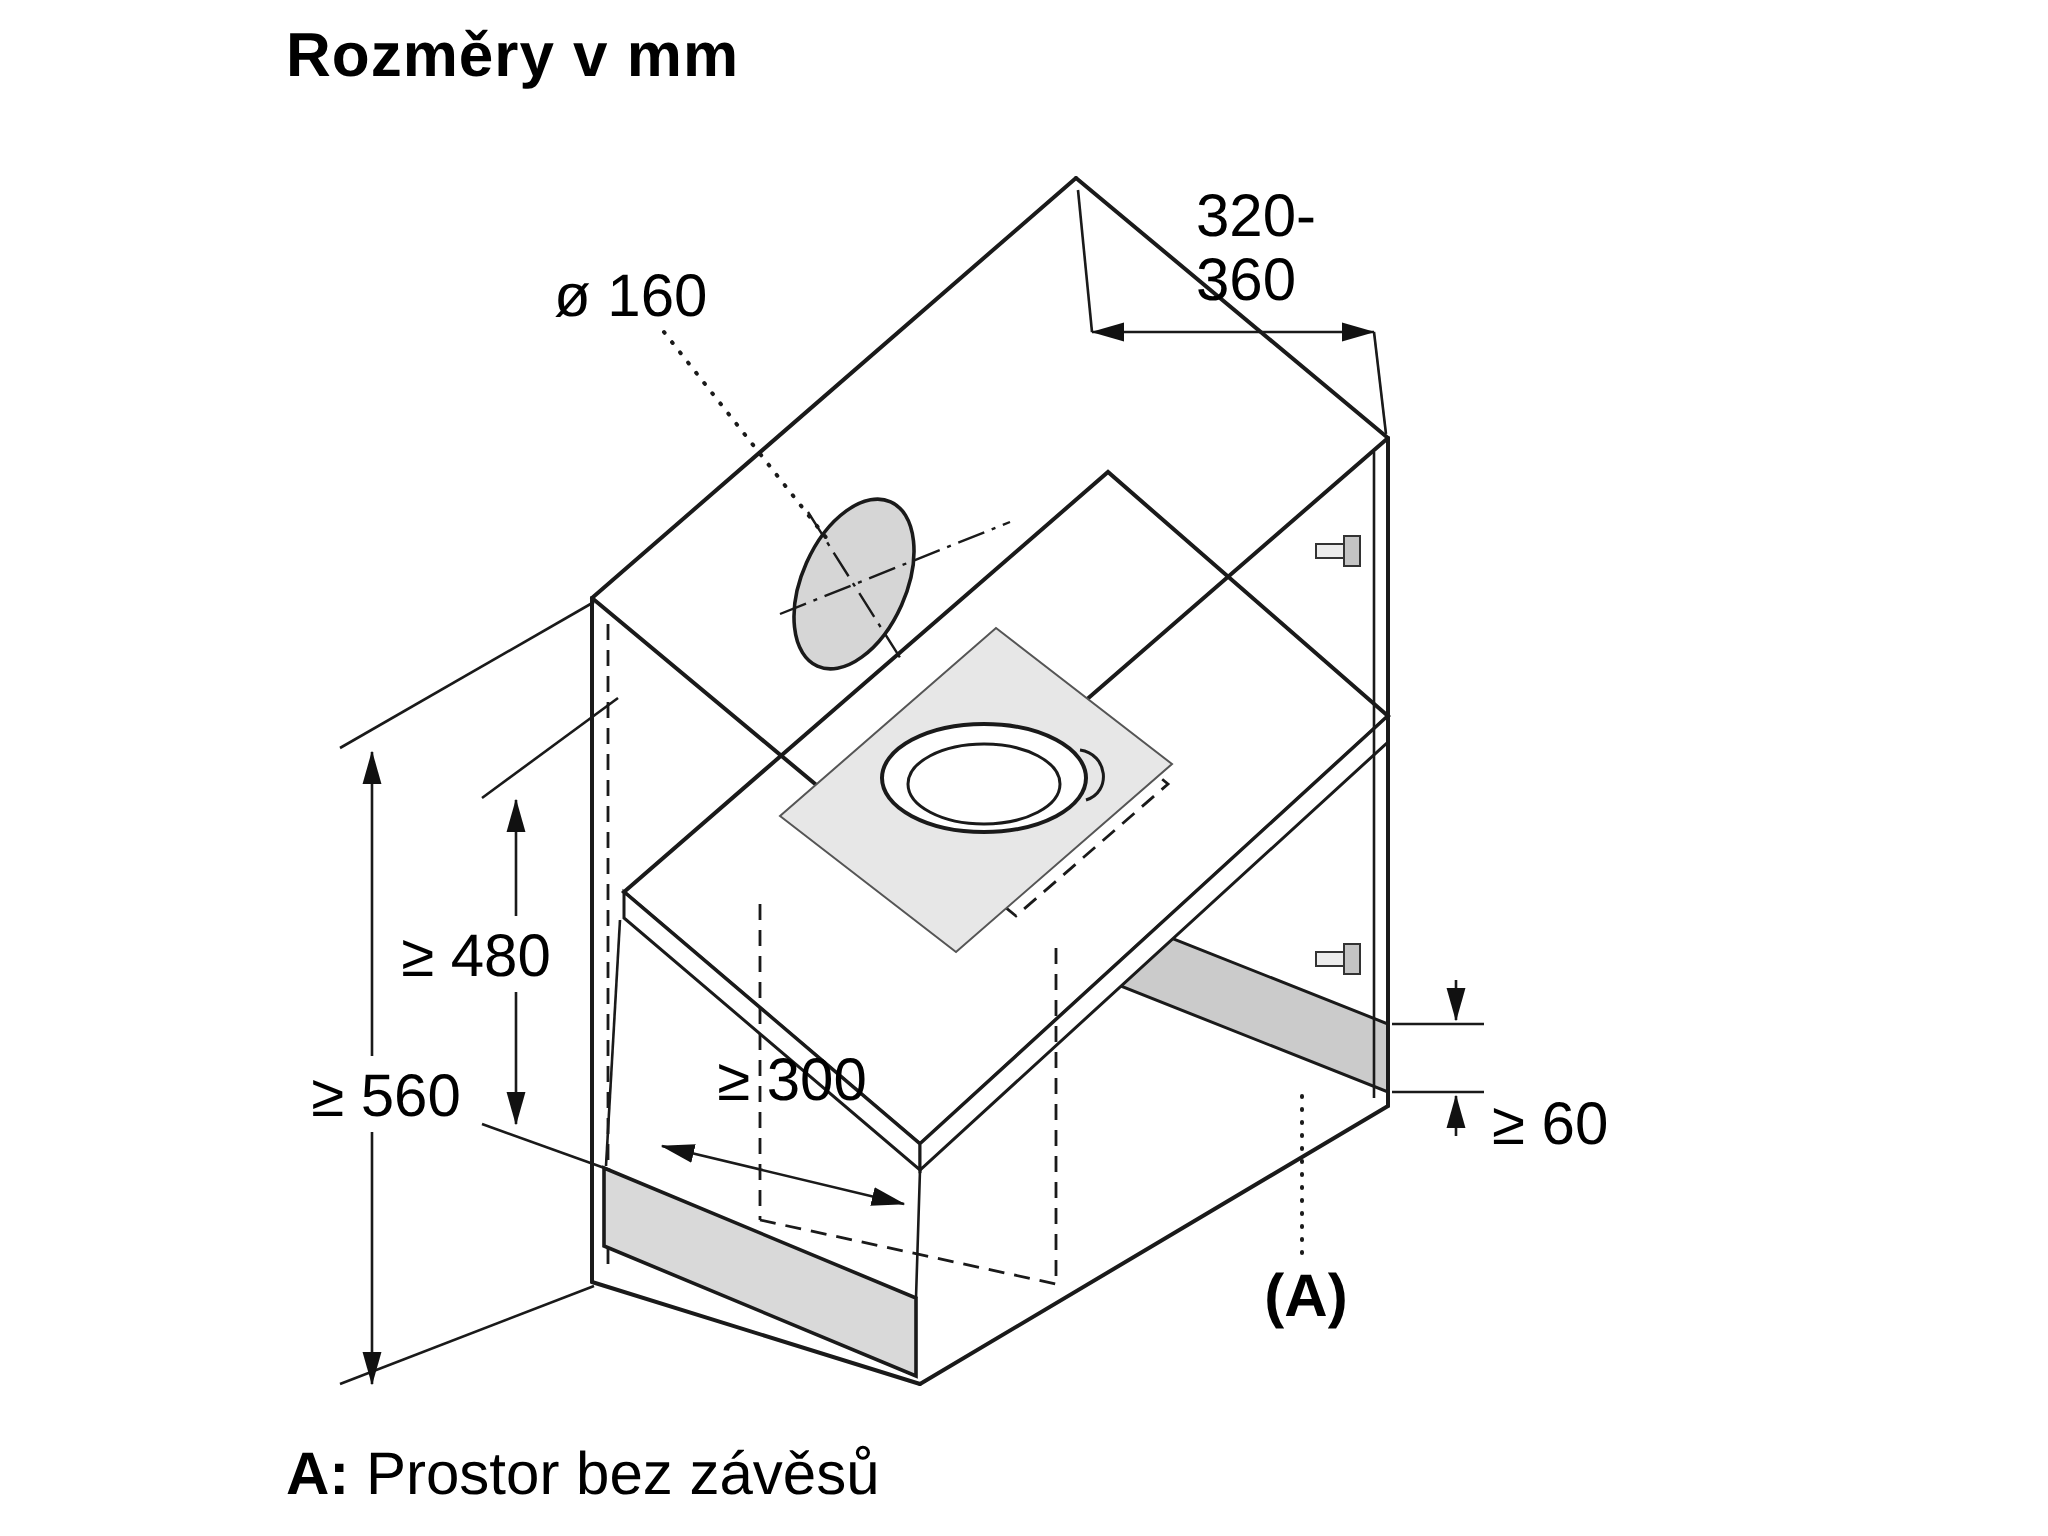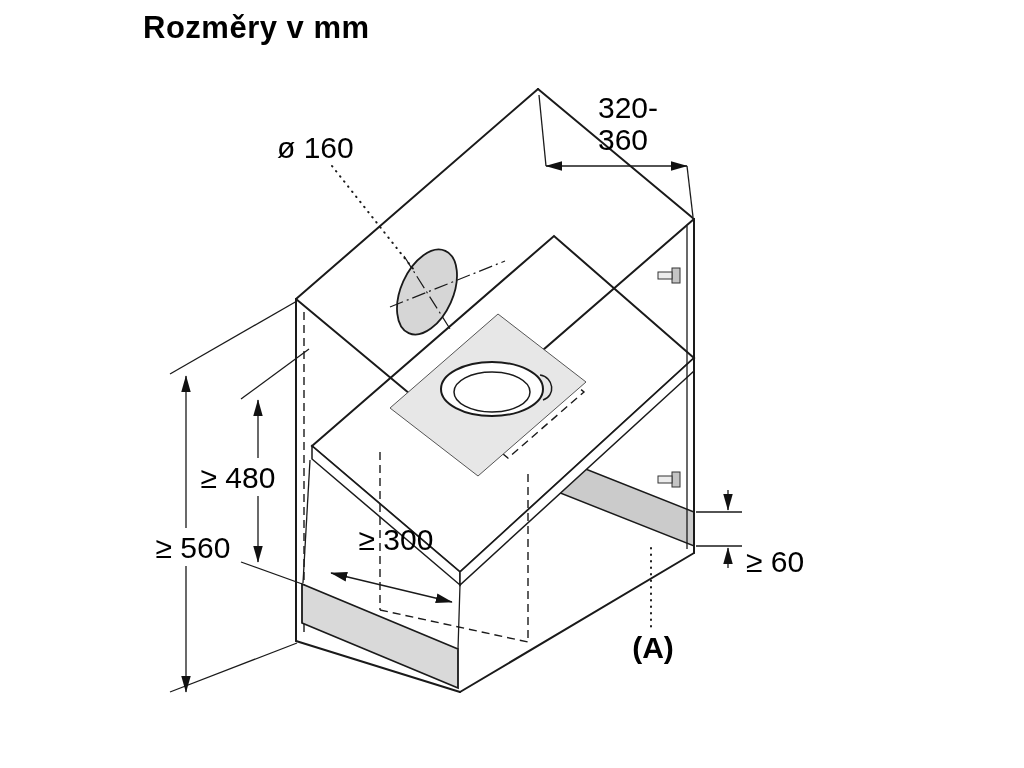--- a/index.html
+++ b/index.html
@@ -128,14 +128,18 @@
       <line class="dim" x1="728" y1="568" x2="728" y2="548" marker-end="url(#arr)"></line>
       <text x="746" y="572">≥ 60</text>
     </g>
 
     <g>
       <path class="dots" d="M651,548 L651,630"></path>
       <text x="653" y="658" text-anchor="middle" class="bold">(A)</text>
     </g>
   </svg>
 
+  <div class="footnote">
+    <span class="fn-prefix">A:</span>
+    <span>Prostor bez závěsů</span>
+  </div>
 
 </div>
 
 </body></html>

